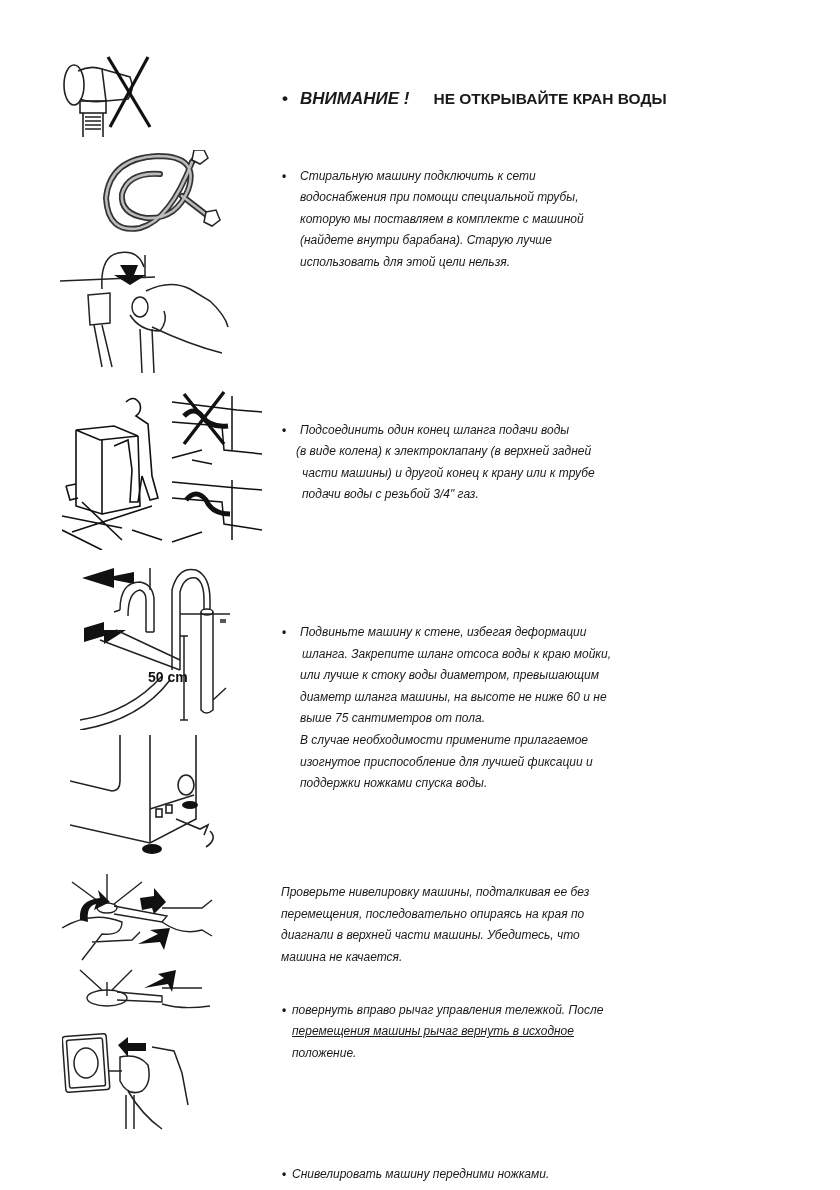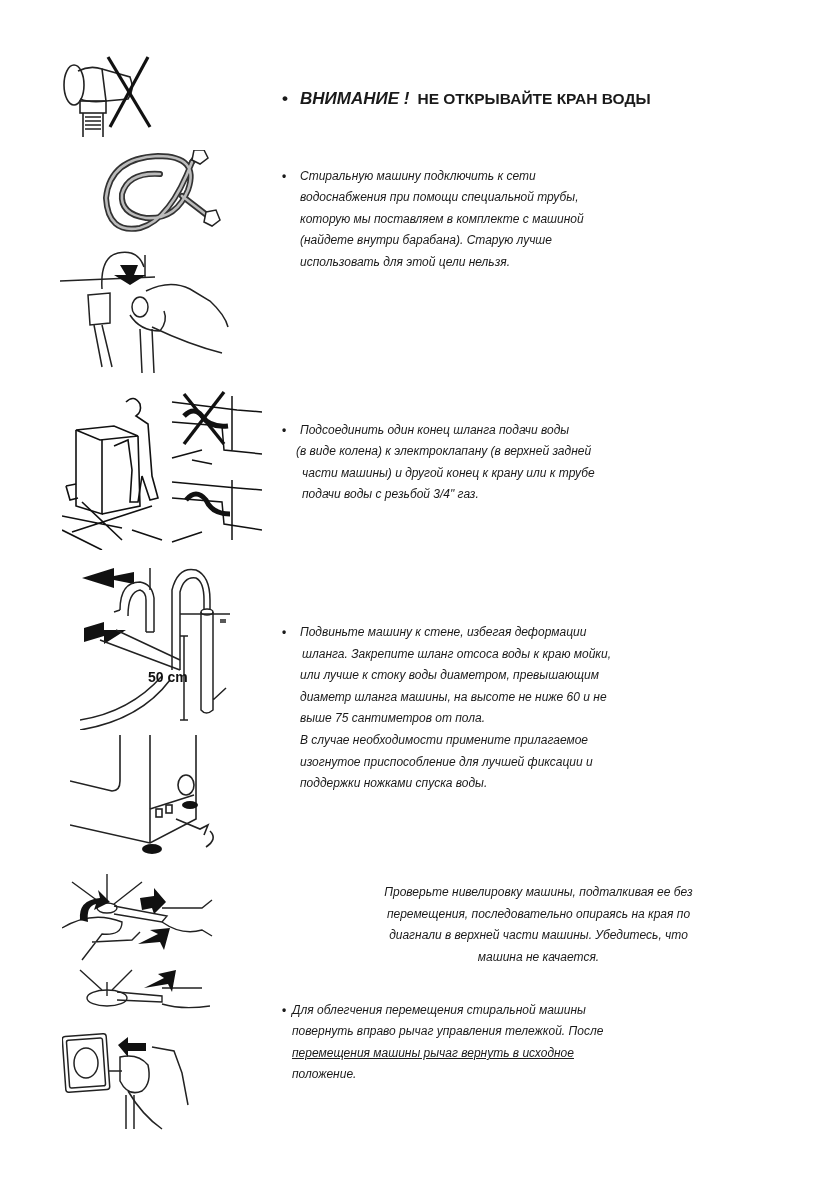--- a/index.html
+++ b/index.html
@@ -4,21 +4,21 @@
   <style>
     html, body { margin: 0; padding: 0; background: #ffffff; }
     body { width: 840px; height: 1190px; position: relative; overflow: hidden;
            font-family: "Liberation Sans", "DejaVu Sans", sans-serif; color: #1a1a1a; }
     .fig { position: absolute; }
     .fig svg { display: block; }
     .block { position: absolute; font-style: italic; font-size: 12px; line-height: 21.6px; }
     .bul { position: relative; padding-left: 18px; }
     .bul::before { content: "•"; position: absolute; left: 0; top: 0; font-style: normal; font-weight: bold; }
     .hdr { font-weight: bold; font-size: 17px; }
-    .hdr .b2 { font-style: normal; font-size: 15.5px; margin-left: 8px; }
+    .hdr .b2 { font-style: normal; font-size: 15.5px; margin-left: 24px; }
     .line { display: block; white-space: nowrap; }
   </style>
 </head>
 <body>
 
 <div class="fig" style="left:60px;top:55px;">
   <svg width="100" height="90" viewBox="0 0 100 90">
     <g fill="none" stroke="#222" stroke-width="1.6">
       <ellipse cx="14" cy="30" rx="10" ry="20"></ellipse>
       <path d="M18 16 Q30 10 42 14 L46 46 Q30 48 20 44"></path>
@@ -187,29 +187,28 @@
   <span class="line" style="margin-left:2px;">шланга. Закрепите  шланг отсоса воды к краю мойки,</span>
   <span class="line">или лучше к стоку  воды  диаметром,  превышающим</span>
   <span class="line">диаметр шланга машины, на высоте не ниже 60 и  не</span>
   <span class="line">выше 75 сантиметров от пола.</span>
   <span class="line">В случае необходимости примените прилагаемое</span>
   <span class="line">изогнутое приспособление для лучшей фиксации и</span>
   <span class="line">поддержки ножками спуска воды.</span>
 </div>
 
 <div class="block bul" style="left:282px;top:611px;width:510px;">
-  <span class="line" style="margin-left:-8px;">Для облегчения перемещения  стиральной  машины</span>
   <span class="line" style="margin-left:-8px;">повернуть вправо рычаг управления тележкой. После</span>
   <span class="line" style="margin-left:-8px;text-decoration:underline;">перемещения   машины   рычаг  вернуть  в  исходное</span>
   <span class="line" style="margin-left:-8px;">положение.</span>
 </div>
 
 <div class="block bul" style="left:282px;top:711px;width:515px;">
   <span class="line" style="margin-left:-8px;">Снивелировать машину передними ножками.</span>
 
 </div>
 
-<div class="block" style="left:281px;top:882px;width:515px;text-align:center;">
+<div class="block" style="left:281px;top:882px;width:515px;">
   <span class="line">Проверьте  нивелировку  машины,  подталкивая  ее  без</span>
   <span class="line">перемещения,  последовательно  опираясь  на  края  по</span>
   <span class="line">диагнали   в   верхней  части  машины.  Убедитесь,   что</span>
   <span class="line">машина не качается.</span>
 </div>
 
 </body></html>

